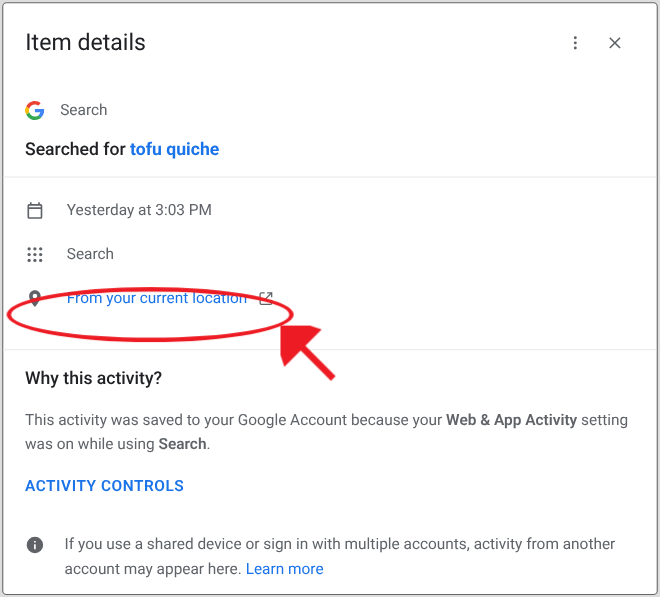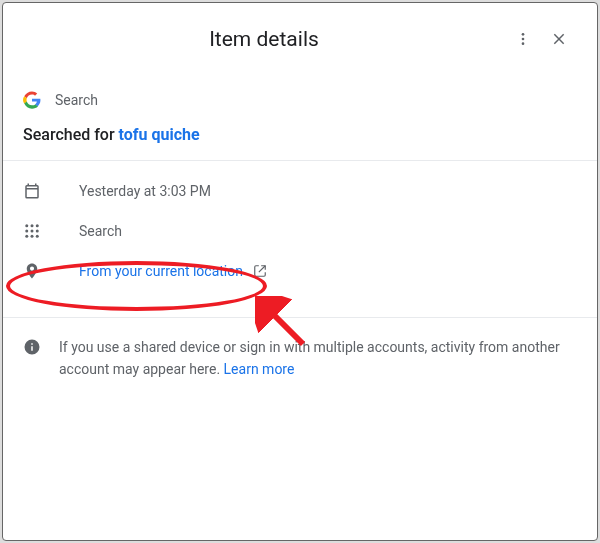--- a/index.html
+++ b/index.html
@@ -23,21 +23,20 @@
 .header {
   display: flex;
   align-items: center;
   padding: 18px 20px;
 }
 .header-title {
   flex: 1;
   font-size: 21px;
   font-weight: 400;
   color: #202124;
-  text-align: center;
 }
 .icon-btn {
   width: 36px;
   height: 36px;
   display: flex;
   align-items: center;
   justify-content: center;
   color: #5f6368;
   cursor: pointer;
   border-radius: 50%;
@@ -77,21 +76,21 @@
 }
 .details-title, .why-title {
   font-size: 16px;
   font-weight: 500;
   color: #202124;
   margin-bottom: 18px;
 }
 .detail-row {
   display: flex;
   align-items: center;
-  gap: 38px;
+  gap: 20px;
   font-size: 14px;
   color: #5f6368;
   min-height: 28px;
   margin-bottom: 12px;
 }
 .detail-row:last-child { margin-bottom: 16px; }
 .detail-icon {
   width: 18px;
   height: 18px;
   color: #5f6368;
@@ -231,20 +230,27 @@
           <span>From your current location</span>
           <svg class="ext-icon" viewBox="0 0 24 24" fill="none" stroke="currentColor" stroke-width="2">
               <path d="M14 3h7v7"></path>
               <path d="M10 14L21 3"></path>
               <path d="M21 14v5a2 2 0 0 1-2 2H5a2 2 0 0 1-2-2V5a2 2 0 0 1 2-2h5"></path>
             </svg>
         </span>
       </div>
     </div>
 
+    <div class="section" style="border-bottom:none">
+      <div class="why-title">Why this activity?</div>
+      <div class="why-text">
+        <span>This activity was saved to your Google Account because your </span><b>Web &amp; App Activity</b><span> setting was on while using </span><b>Search</b><span>.</span>
+      </div>
+      <div class="activity-controls">ACTIVITY CONTROLS</div>
+    </div>
 
     <div class="info-box">
       <svg class="info-icon" viewBox="0 0 24 24" fill="currentColor">
           <path d="M12 2a10 10 0 1 0 0 20 10 10 0 0 0 0-20zm1 15h-2v-6h2v6zm0-8h-2V7h2v2z"></path>
         </svg>
       <div>
         <span>If you use a shared device or sign in with multiple accounts, activity from another account may appear here. </span><span class="learn-more">Learn more</span>
       </div>
     </div>
 

